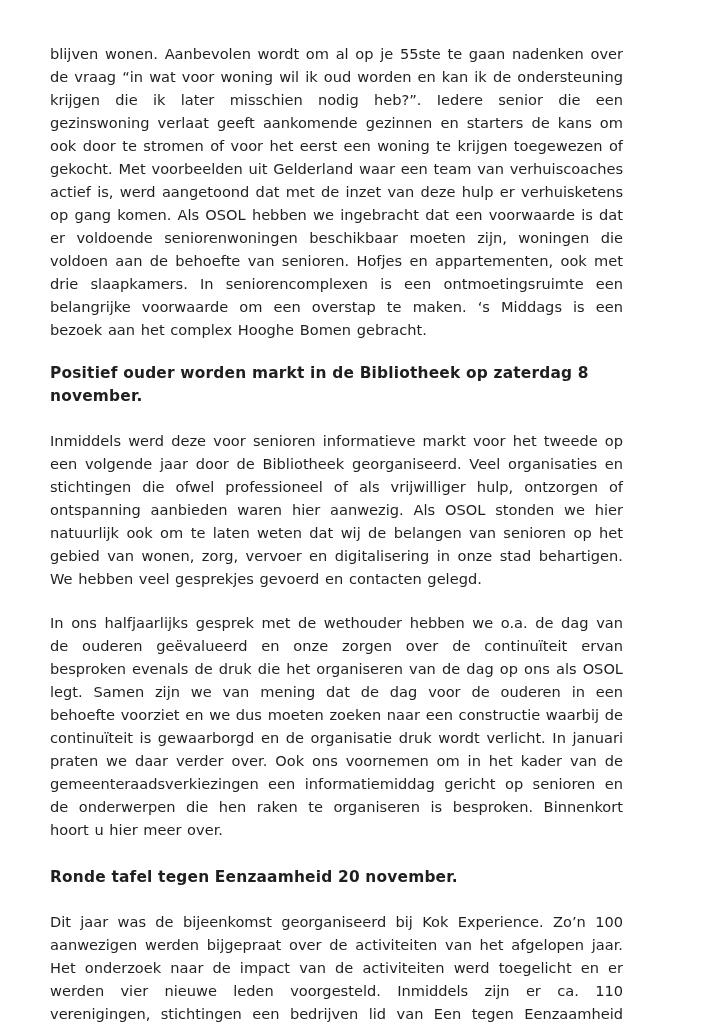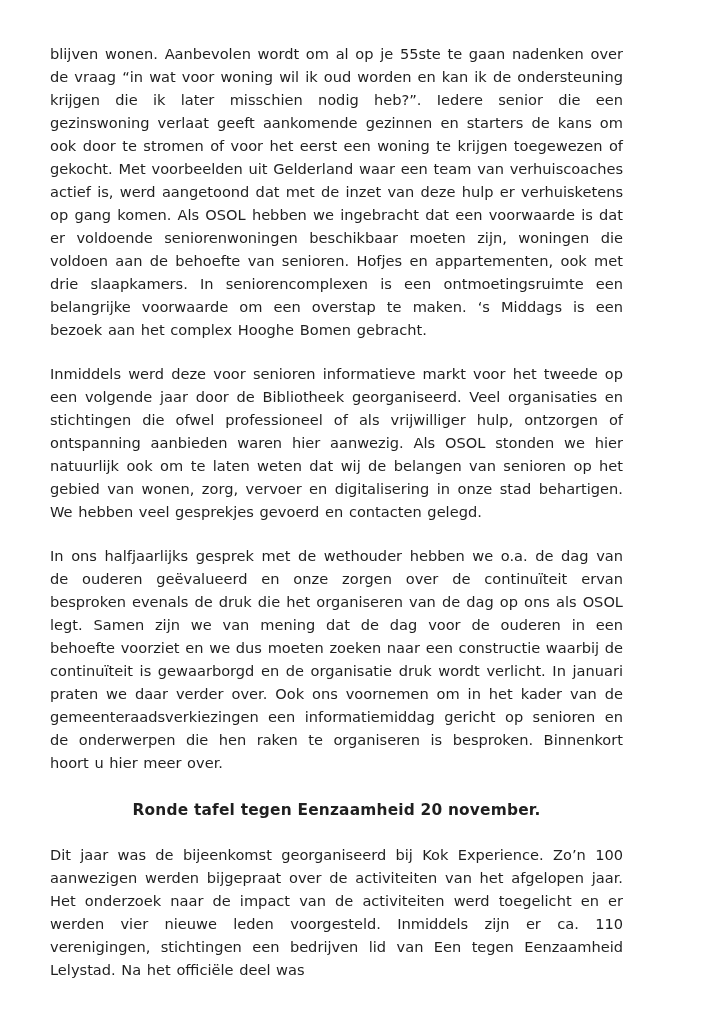--- a/index.html
+++ b/index.html
@@ -30,30 +30,30 @@
   }
   .heading {
     margin: 0 0 21px 0;
     font-size: 15.4px;
     font-weight: bold;
     text-align: left;
     letter-spacing: 0.2px;
   }
   .extra-top {
     margin-top: 25px;
-    text-align: center;
   }
 </style>
 </head>
 <body>
 
 <div class="page">
 
   <p class="body-text">blijven wonen. Aanbevolen wordt om al op je 55ste te gaan nadenken over de vraag “in wat voor woning wil ik oud worden en kan ik de ondersteuning krijgen die ik later misschien nodig heb?”. Iedere senior die een gezinswoning verlaat geeft aankomende gezinnen en starters de kans om ook door te stromen of voor het eerst een woning te krijgen toegewezen of gekocht. Met voorbeelden uit Gelderland waar een team van verhuiscoaches actief is, werd aangetoond dat met de inzet van deze hulp er verhuisketens op gang komen. Als OSOL hebben we ingebracht dat een voorwaarde is dat er voldoende seniorenwoningen beschikbaar moeten zijn, woningen die voldoen aan de behoefte van senioren. Hofjes en appartementen, ook met drie slaapkamers. In seniorencomplexen is een ontmoetingsruimte een belangrijke voorwaarde om een overstap te maken. ‘s Middags is een bezoek aan het complex Hooghe Bomen gebracht.</p>
 
+  <h2 class="heading">Positief ouder worden markt in de Bibliotheek op zaterdag 8 november.</h2>
 
   <p class="body-text">Inmiddels werd deze voor senioren informatieve markt voor het tweede op een volgende jaar door de Bibliotheek georganiseerd. Veel organisaties en stichtingen die ofwel professioneel of als vrijwilliger hulp, ontzorgen of ontspanning aanbieden waren hier aanwezig. Als OSOL stonden we hier natuurlijk ook om te laten weten dat wij de belangen van senioren op het gebied van wonen, zorg, vervoer en digitalisering in onze stad behartigen. We hebben veel gesprekjes gevoerd en contacten gelegd.</p>
 
 
   <p class="body-text">In ons halfjaarlijks gesprek met de wethouder hebben we o.a. de dag van de ouderen geëvalueerd en onze zorgen over de continuïteit ervan besproken evenals de druk die het organiseren van de dag op ons als OSOL legt. Samen zijn we van mening dat de dag voor de ouderen in een behoefte voorziet en we dus moeten zoeken naar een constructie waarbij de continuïteit is gewaarborgd en de organisatie druk wordt verlicht. In januari praten we daar verder over. Ook ons voornemen om in het kader van de gemeenteraadsverkiezingen een informatiemiddag gericht op senioren en de onderwerpen die hen raken te organiseren is besproken. Binnenkort hoort u hier meer over.</p>
 
   <h2 class="heading extra-top">Ronde tafel tegen Eenzaamheid 20 november.</h2>
 
   <p class="body-text">Dit jaar was de bijeenkomst georganiseerd bij Kok Experience. Zo’n 100 aanwezigen werden bijgepraat over de activiteiten van het afgelopen jaar. Het onderzoek naar de impact van de activiteiten werd toegelicht en er werden vier nieuwe leden voorgesteld. Inmiddels zijn er ca. 110 verenigingen, stichtingen een bedrijven lid van Een tegen Eenzaamheid Lelystad. Na het officiële deel was</p>
 

